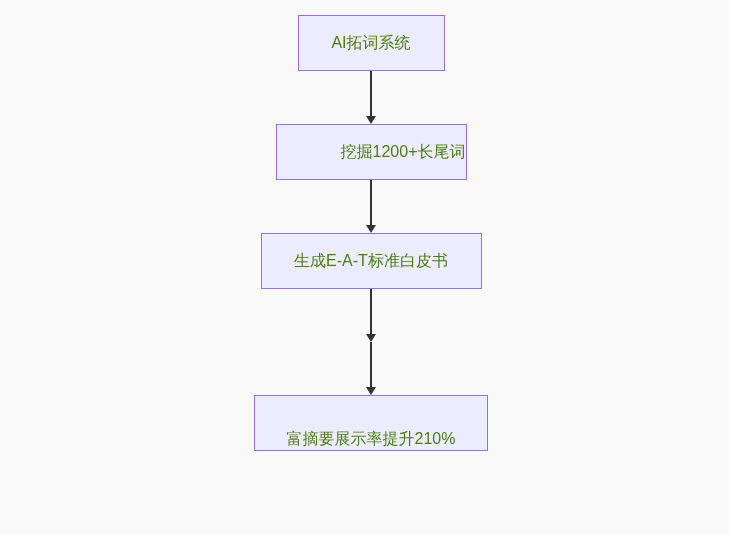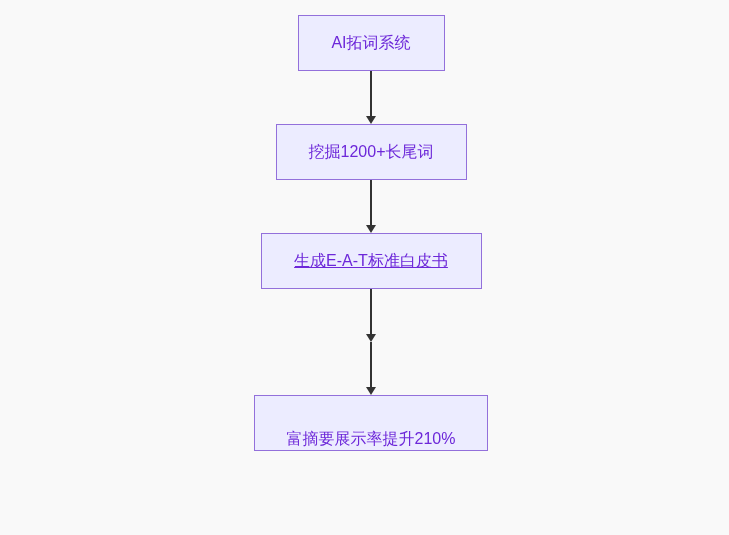--- a/index.html
+++ b/index.html
@@ -28,28 +28,28 @@
   }
   .flow-node {
     box-sizing: border-box;
     height: 56px;
     background: #ECECFF;
     border: 1px solid #9370DB;
     display: flex;
     align-items: center;
     justify-content: center;
     font-size: 16px;
-    color: #6d28d9;
+    color: #4d7c0f;
     text-align: center;
     white-space: nowrap;
     flex: 0 0 auto;
   }
   .n1 { width: 147px; }
-  .n2 { width: 191px; }
-  .n3 { width: 221px; text-decoration: underline; }
+  .n2 { width: 191px; justify-content: flex-end; }
+  .n3 { width: 221px; }
   .n4 { width: 213px; }
   .n5 { width: 234px; align-items: flex-end; }
   .flow-arrow {
     height: 53px;
     width: 12px;
     display: flex;
     flex-direction: column;
     align-items: center;
     flex: 0 0 auto;
   }

